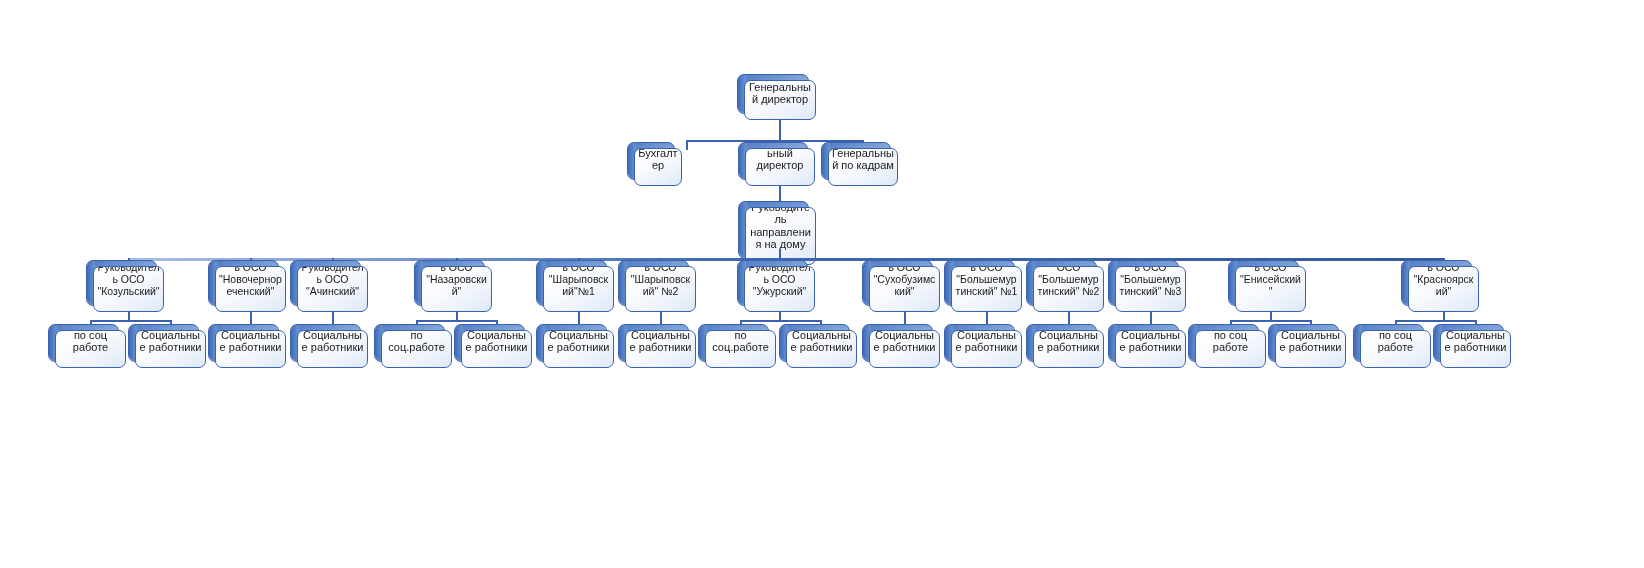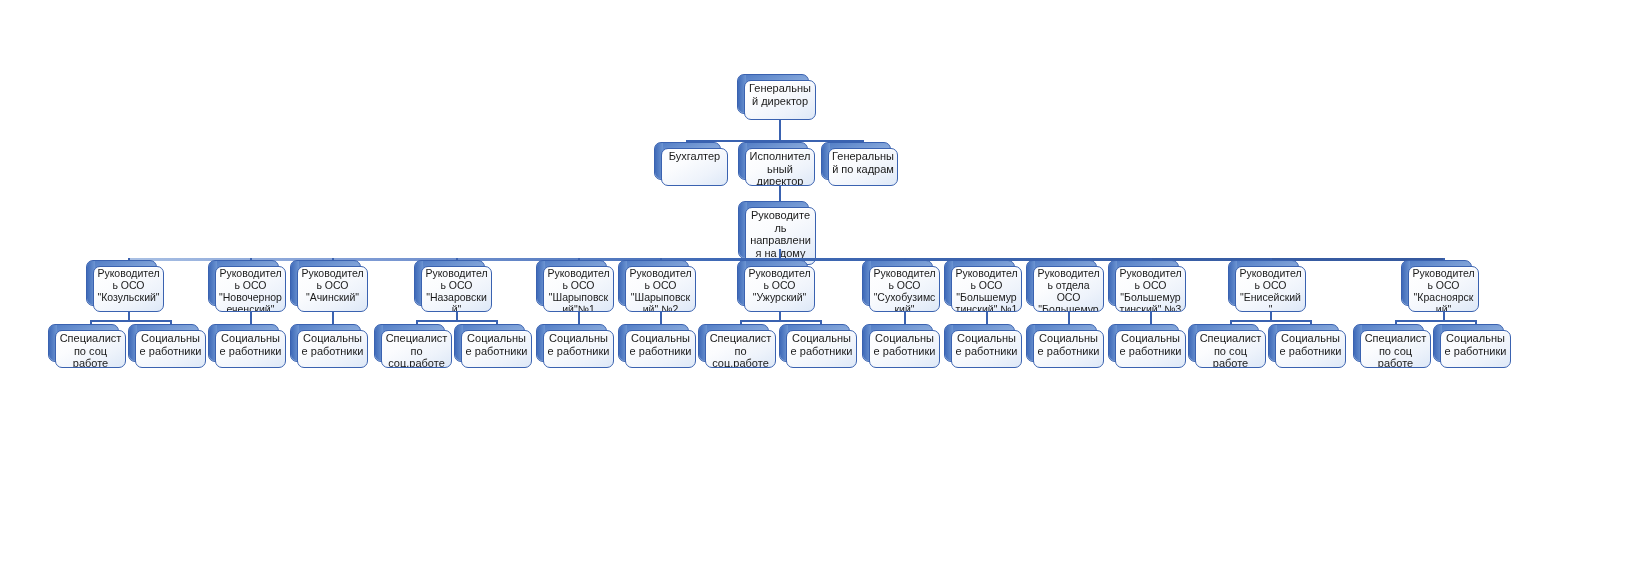--- a/index.html
+++ b/index.html
@@ -40,24 +40,24 @@
   .node .face{
     position:absolute;
     left:0;top:0;
     width:100%;height:100%;
     box-sizing:border-box;
     border:1.7px solid #3a62b0;
     border-radius:7px;
     background:linear-gradient(150deg,#ffffff 0%,#fbfcfe 35%,#eef3fb 70%,#dde8f7 100%);
     box-shadow:inset 0 1px 0 rgba(255,255,255,.95);
     display:flex;
-    align-items:flex-start;
+    align-items:flex-end;
     justify-content:center;
     text-align:center;
-    padding:1px 3px;
+    padding:13px 3px;
     overflow:hidden;
   }
   .node .face span{
     display:block;
     color:#1a1a1a;
     line-height:1.14;
     word-break:break-word;
     white-space:pre-line;
   }
   
@@ -89,21 +89,21 @@
   </div>
 
   <div class="ln v" style="left:779px;top:120px;height:21px;"></div>
 
   <div class="ln h" style="left:686px;top:140px;width:177px;"></div>
 
   <div class="ln v" style="left:686px;top:140px;height:10px;"></div>
   <div class="ln v" style="left:779px;top:140px;height:10px;"></div>
   <div class="ln v" style="left:862px;top:140px;height:10px;"></div>
 
-  <div class="node lvl2" style="left:661px;top:148px;width:67px;height:38px;">
+  <div class="node lvl2" style="left:634px;top:148px;width:48px;height:38px;">
     <div class="back"></div>
     <div class="face">
       <span>Бухгалтер</span>
     </div>
   </div>
 
   <div class="node lvl2" style="left:745px;top:148px;width:70px;height:38px;">
     <div class="back"></div>
     <div class="face">
       <span>Исполнительный директор</span>

